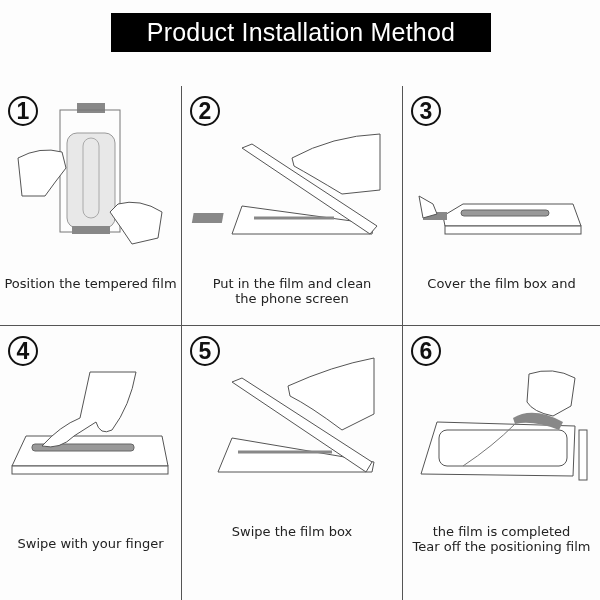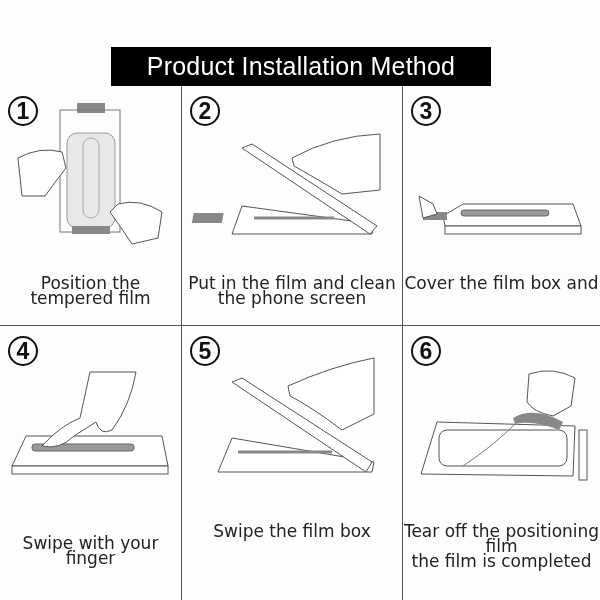--- a/index.html
+++ b/index.html
@@ -1,23 +1,23 @@
 <!DOCTYPE html>
 <html><head>
 <meta charset="utf-8">
 <style>
   html, body { margin:0; padding:0; background:#fdfdfd; }
   body { width:600px; height:600px; position:relative; overflow:hidden; font-family:"DejaVu Sans", sans-serif; color:#222; }
-  .title-bar { position:absolute; left:111px; top:13px; width:380px; height:39px; background:#000; display:flex; align-items:center; justify-content:center;margin-top:34px; }
+  .title-bar { position:absolute; left:111px; top:13px; width:380px; height:39px; background:#000; display:flex; align-items:center; justify-content:center; }
   .title-text { color:#fff; font-family:"Liberation Sans", sans-serif; font-size:25px; letter-spacing:0.2px; }
   .vline { position:absolute; width:1px; background:#555; }
   .hline { position:absolute; height:1px; background:#555; left:0; width:600px; }
   .cell { position:absolute; }
   .num { position:absolute; left:8px; top:10px; width:30px; height:30px; border:2px solid #111; border-radius:50%; box-sizing:border-box; display:flex; align-items:center; justify-content:center; font-family:"Liberation Sans", sans-serif; font-size:23px; font-weight:bold; color:#111; }
-  .cap { position:absolute; left:0; right:0; text-align:center; font-size:17px; line-height:15px; color:#222; }
+  .cap { position:absolute; left:0; right:0; text-align:center; font-size:13px; line-height:15px; color:#222; }
   svg { position:absolute; overflow:visible; }
 </style>
 </head>
 <body>
 
 <div class="title-bar">
   <span class="title-text">Product Installation Method</span>
 </div>
 
 <div class="vline" style="left:181px; top:86px; height:514px;"></div>
@@ -101,16 +101,16 @@
   <div class="num">6</div>
   <svg width="197" height="170" style="left:0;top:0">
     <path d="M18 148 L34 96 L172 100 L170 150 Z" fill="#fff" stroke="#555"></path>
     <rect x="36" y="104" width="128" height="36" rx="8" fill="none" stroke="#555"></rect>
     <path d="M110 92 Q130 80 160 96 L156 104 Q130 94 112 98 Z" fill="#888"></path>
     <path d="M112 98 Q90 120 60 140" fill="none" stroke="#777"></path>
     <path d="M126 48 Q150 40 172 52 L168 80 L150 90 Q130 86 124 76 Z" fill="#fff" stroke="#555"></path>
     <rect x="176" y="104" width="8" height="50" fill="#fff" stroke="#555"></rect>
   </svg>
   <div class="cap" style="top:198px;">
+    <div>the film is completed</div>
     <div>Tear off the positioning film</div>
-    <div>the film is completed</div>
   </div>
 </div>
 
 </body></html>

